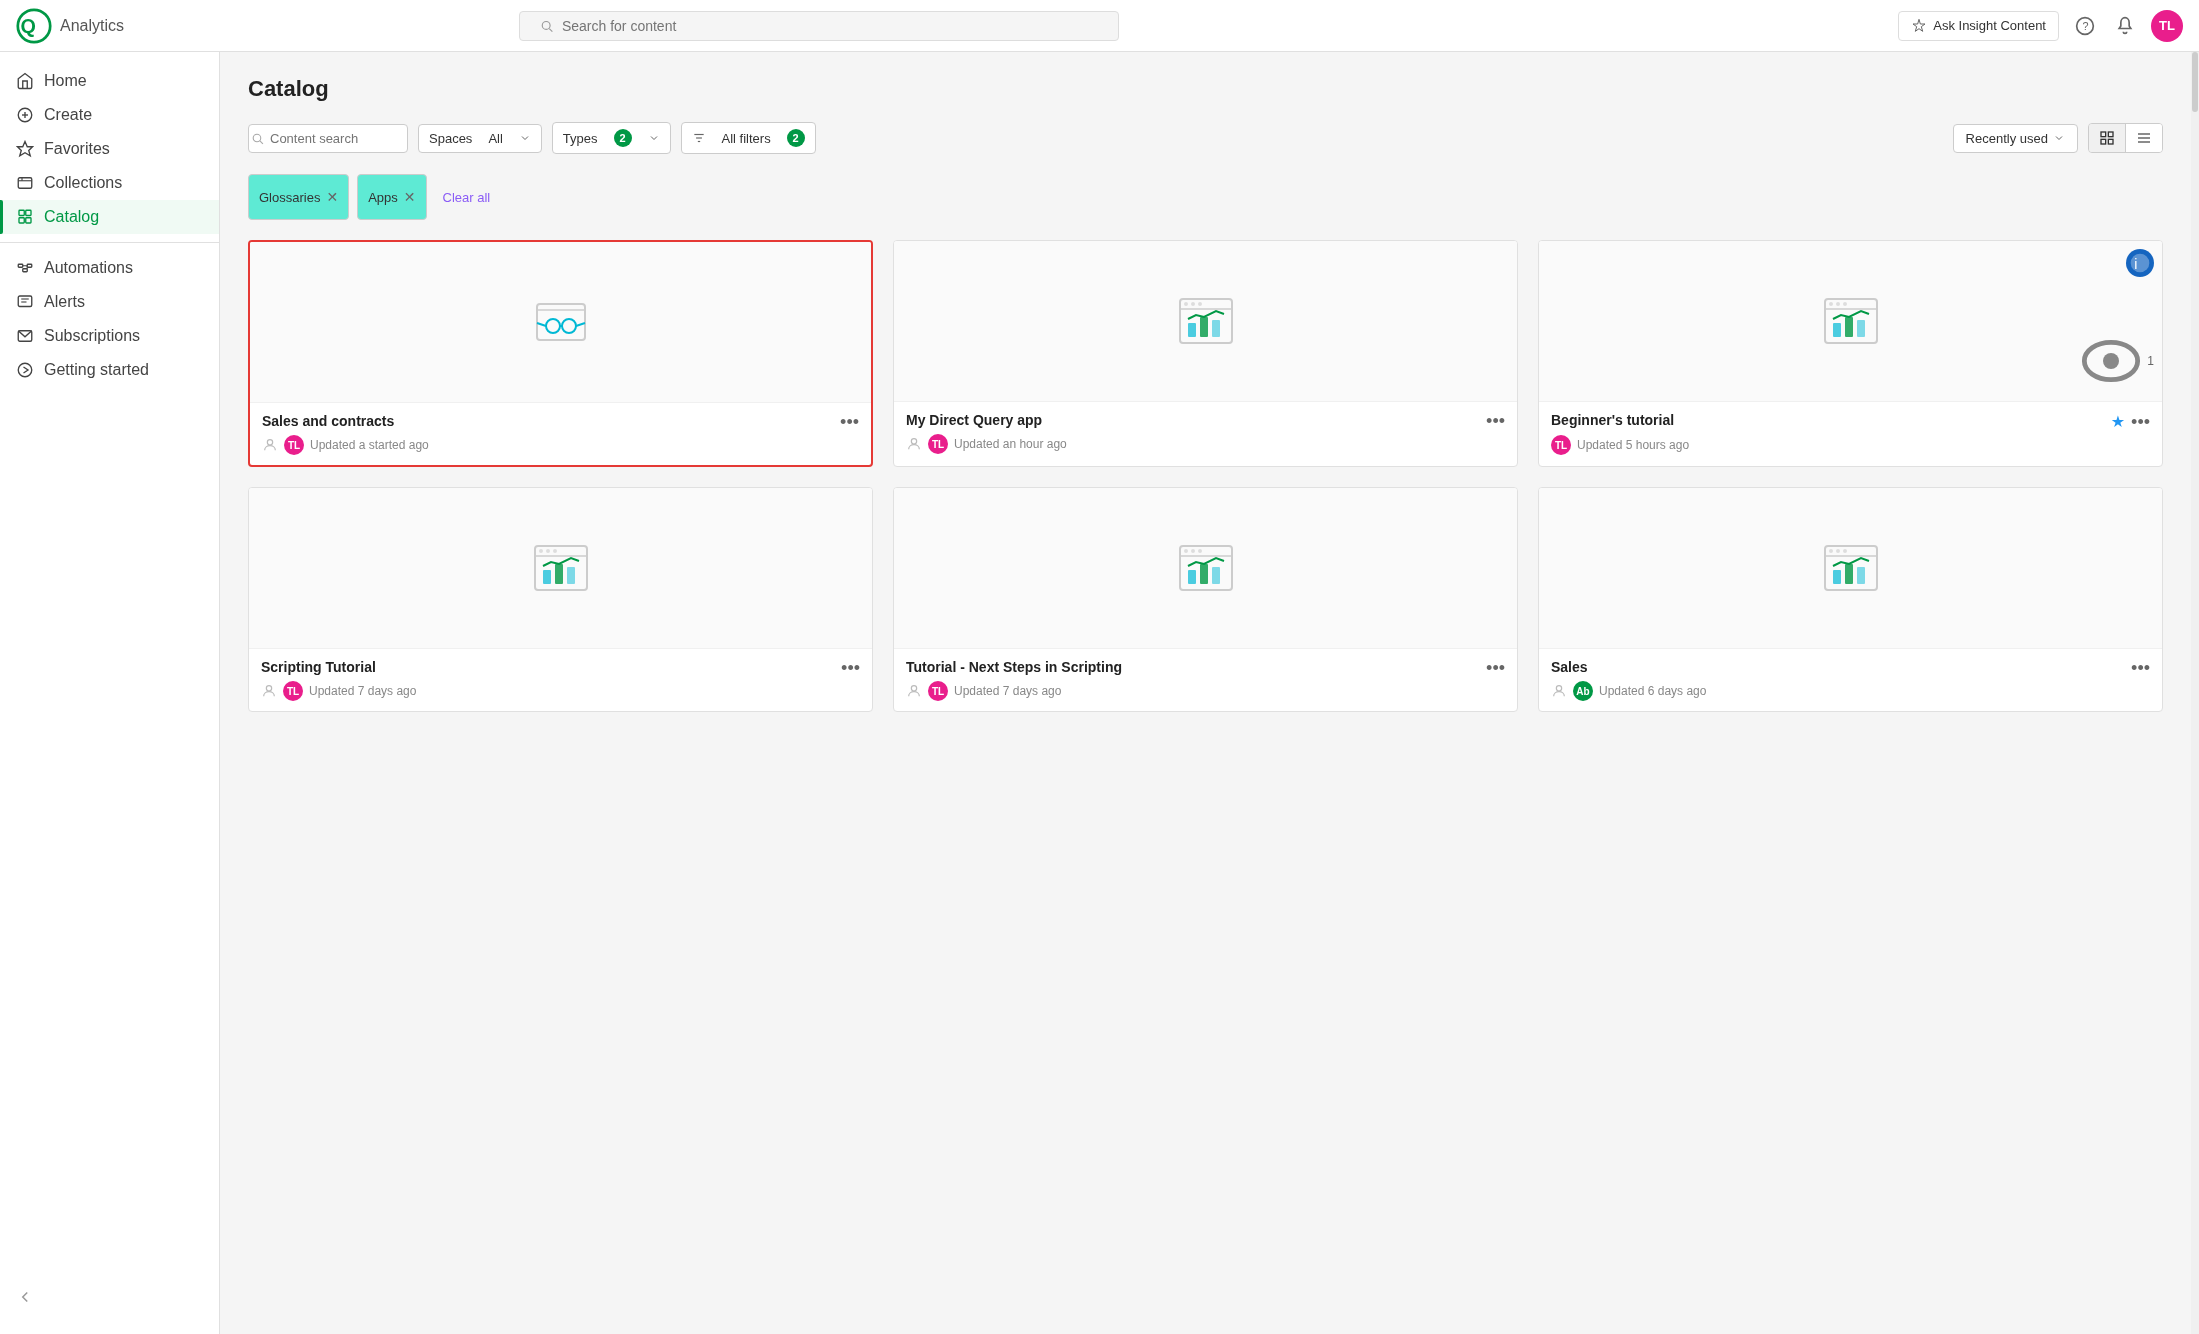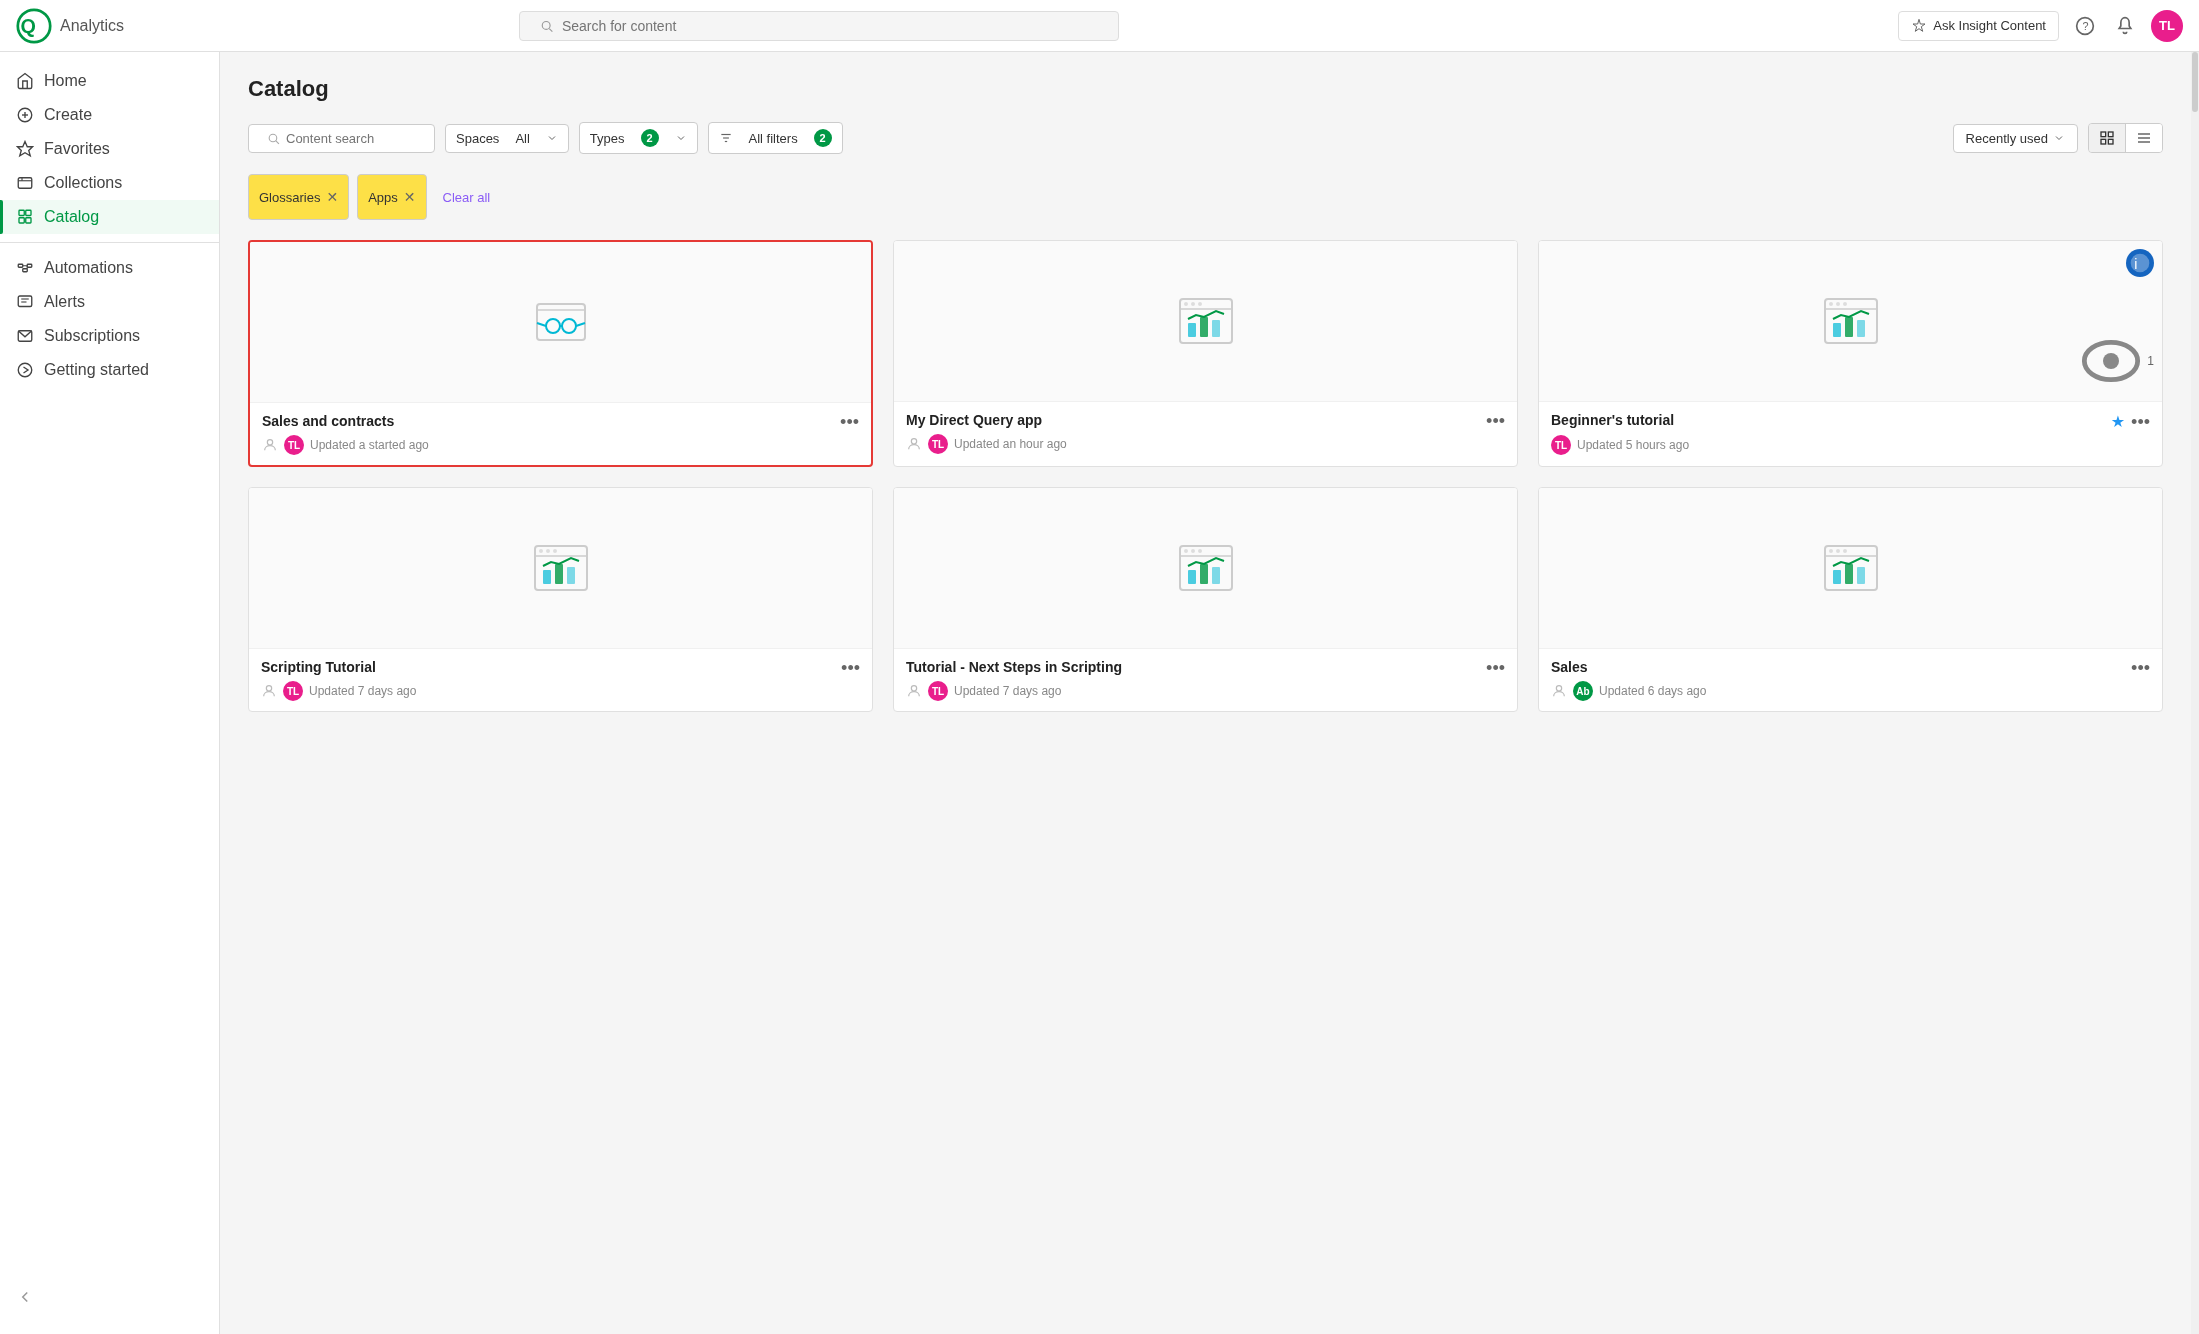--- a/index.html
+++ b/index.html
@@ -66,21 +66,21 @@
 
     
     .content { flex: 1; overflow-y: auto; padding: 24px 28px; }
 
     .page-title { font-size: 22px; font-weight: 600; color: #222; margin-bottom: 20px; }
 
     
     .toolbar { display: flex; align-items: center; gap: 10px; margin-bottom: 20px; flex-wrap: wrap; }
     .toolbar-search {
       display: flex; align-items: center; gap: 6px; border: 1px solid #ccc;
-      border-radius: 4px; padding: 6px 18px; background: #fff; min-width: 160px;
+      border-radius: 4px; padding: 6px 2px; background: #fff; min-width: 160px;
     }
     .toolbar-search input { border: none; outline: none; font-size: 13px; color: #666; width: 130px; }
     .filter-btn {
       display: flex; align-items: center; gap: 16px; border: 1px solid #ccc;
       border-radius: 4px; padding: 6px 10px; background: #fff; cursor: pointer;
       font-size: 13px; color: #333;
     }
     .filter-btn .badge {
       background: #009845; color: #fff; border-radius: 50%; width: 18px; height: 18px;
       display: flex; align-items: center; justify-content: center; font-size: 11px; font-weight: 600;
@@ -95,21 +95,21 @@
       background: #fff; border: none; padding: 6px 10px; cursor: pointer; color: #666;
       display: flex; align-items: center; justify-content: center;
     }
     .view-btn.active { background: #f0f0f0; color: #333; }
     .view-btn + .view-btn { border-left: 1px solid #ccc; }
 
     
     .filter-tags { display: flex; align-items: center; gap: 8px; margin-bottom: 20px; flex-wrap: wrap; }
     .filter-tag {
       display: flex; align-items: center; gap: 4px; border: 1px solid #ccc;
-      border-radius: 4px; padding: 14px 10px; background: #fde047; font-size: 13px; color: #333;
+      border-radius: 4px; padding: 14px 10px; background: #5eead4; font-size: 13px; color: #333;
     }
     .filter-tag-close { cursor: pointer; color: #666; font-size: 14px; margin-left: 2px; }
     .clear-all-btn { background: none; border: none; cursor: pointer; font-size: 13px; color: #8b5cf6; padding: 4px 8px; }
 
     
     .cards-grid { display: grid; grid-template-columns: repeat(3, 1fr); gap: 20px; }
     .card {
       background: #fff; border-radius: 4px; border: 1px solid #e0e0e0;
       overflow: hidden; cursor: pointer; transition: box-shadow 0.15s;
       display: flex; flex-direction: column;

